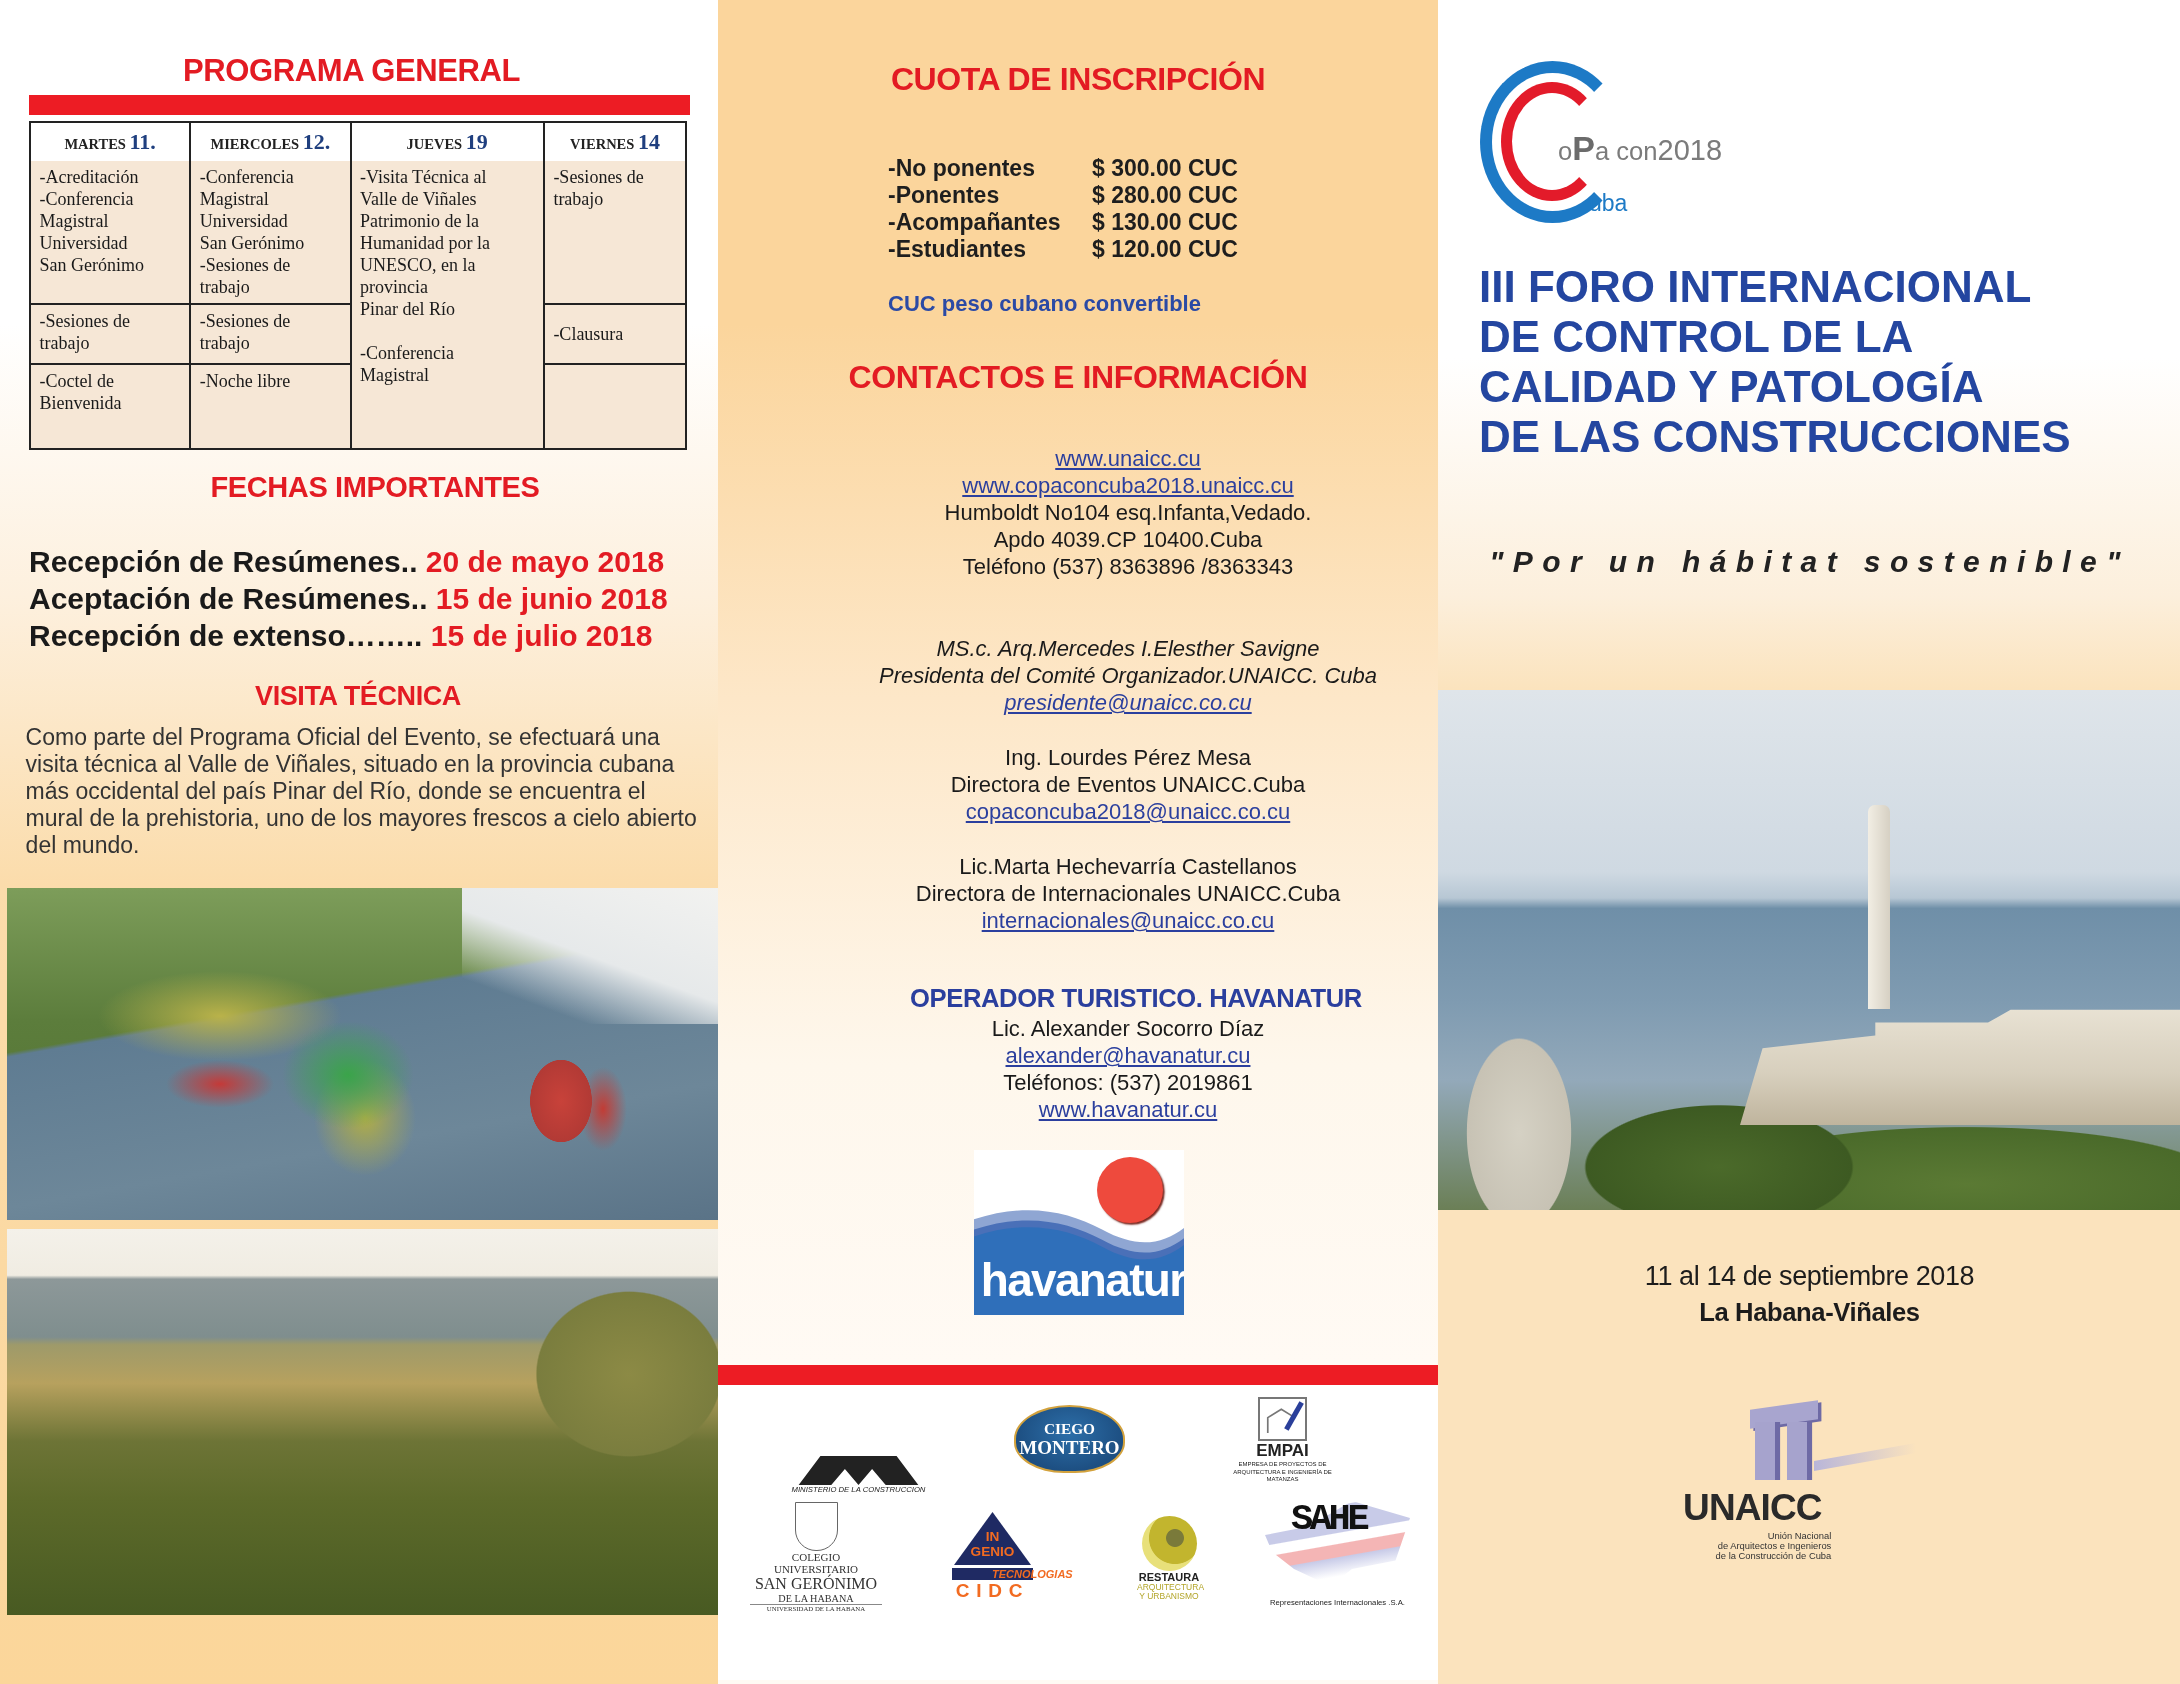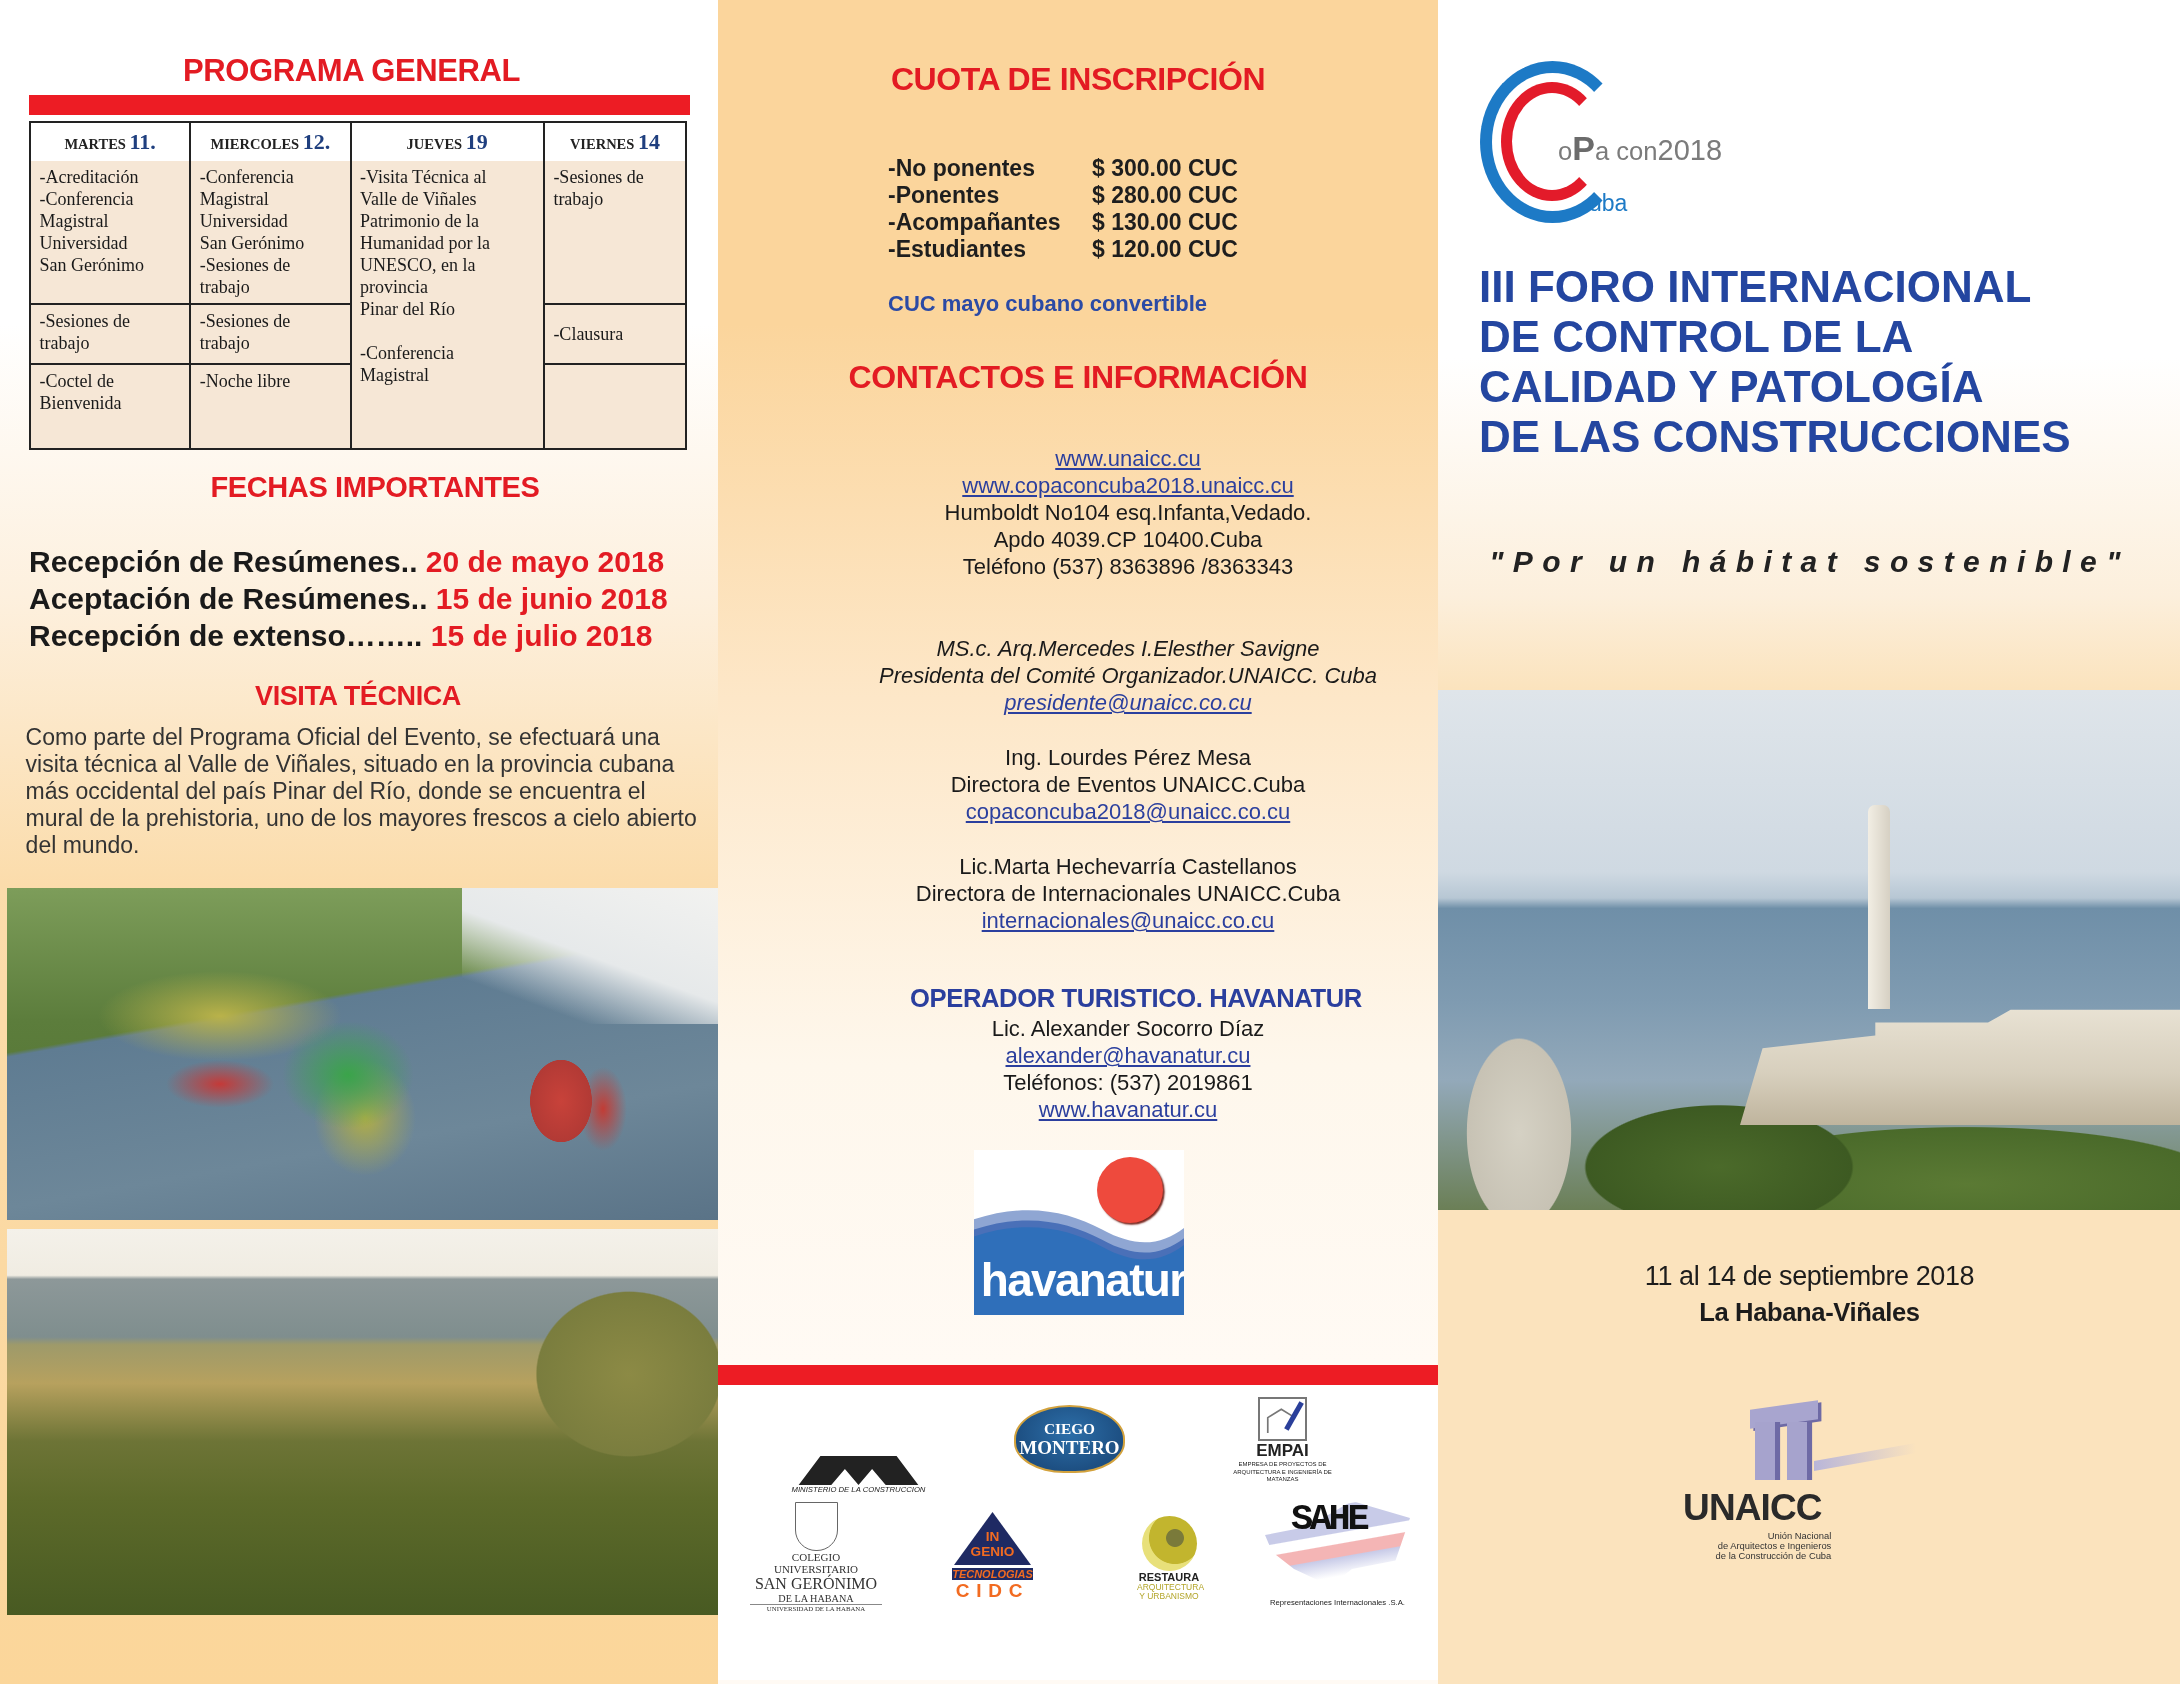--- a/index.html
+++ b/index.html
@@ -95,21 +95,21 @@
   #logo-empai .cap { font-size: 6px; line-height: 7.7px; }
   #logo-sg { left: 750px; top: 1502px; width: 132px; }
   #logo-sg .crest { width: 43px; height: 49px; margin: 0 auto; border: 1.7px solid #666; border-radius: 0 0 21px 21px; }
   #logo-sg .l1 { font-family: "Liberation Serif", serif; font-size: 11px; color: #333; }
   #logo-sg .l2 { font-family: "Liberation Serif", serif; font-size: 16px; color: #333; }
   #logo-sg .l3 { font-family: "Liberation Serif", serif; font-size: 10.2px; color: #333; }
   #logo-sg .l4 { font-family: "Liberation Serif", serif; font-size: 6.8px; color: #333; border-top: 0.9px solid #888; }
   #logo-ing { left: 952px; top: 1512px; width: 81px; }
   #logo-ing .tri { width: 77px; height: 53px; margin: 0 auto; background: #1f2a63; clip-path: polygon(50% 0, 100% 100%, 0 100%); position: relative; }
   #logo-ing .tri span { position: absolute; left: 0; width: 100%; color: #f26b21; font-weight: bold; font-size: 13.6px; }
-  #logo-ing .tec { background: #1f2a63; color: #f26b21; font-weight: bold; font-style: italic; font-size: 11px; margin-top: 2.6px; }
+  #logo-ing .tec { background: #1f2a63; color: #f26b21; font-weight: bold; font-style: italic; font-size: 11px; margin-top: 2.6px; padding-left: 40px; }
   #logo-ing .cidc { color: #f26b21; font-weight: bold; font-size: 19px; letter-spacing: 6.8px; }
   #logo-rest { left: 1137px; top: 1516px; width: 64px; }
   #logo-rest .circ { width: 55px; height: 55px; margin: 0 auto; border-radius: 50%; background: radial-gradient(circle at 60% 40%, #7a7a3a 0 8.5px, #c2b52e 9.4px 25.6px, #e8e07a 26.4px); }
   #logo-rest .t1 { font-weight: bold; font-size: 11px; color: #222; }
   #logo-rest .t2 { font-size: 8.5px; color: #b3a52a; line-height: 9.4px; }
   #logo-sahe { left: 1261px; top: 1501px; width: 153px; }
   #logo-sahe .map { width: 145px; height: 85px; margin: 0 auto; position: relative;
     background: linear-gradient(170deg, transparent 15%, #c8cbe8 16%, #c8cbe8 40%, #fff 41%, #fff 50%, #f4b5b5 51%, #f4b5b5 62%, #c8cbe8 63%, transparent 80%);
     clip-path: polygon(0 40%, 30% 30%, 60% 0, 100% 20%, 90% 70%, 60% 80%, 45% 100%, 20% 80%, 5% 60%); }
   #logo-sahe .letters { position: absolute; left: 30px; top: 0; font-family: "Liberation Mono", monospace; font-weight: bold; font-size: 37px; color: #111; letter-spacing: -3.4px; line-height: 37px; }
@@ -241,21 +241,21 @@
     </div>
   <div class="row">
       <span class="k">-Acompañantes</span>
       <span>$ 130.00 CUC</span>
     </div>
   <div class="row">
       <span class="k">-Estudiantes</span>
       <span>$ 120.00 CUC</span>
     </div>
 </div>
-<div class="cuc-note">CUC mayo cubano convertible</div>
+<div class="cuc-note">CUC peso cubano convertible</div>
 
 <h2 class="heading red contacts-title">CONTACTOS E INFORMACIÓN</h2>
 
 <div class="ctext" id="ct-web">
   <div><a class="link">www.unaicc.cu</a></div>
   <div><a class="link">www.copaconcuba2018.unaicc.cu</a></div>
   <div>Humboldt No104 esq.Infanta,Vedado.</div>
   <div>Apdo 4039.CP 10400.Cuba</div>
   <div>Teléfono (537) 8363896 /8363343</div>
 </div>

